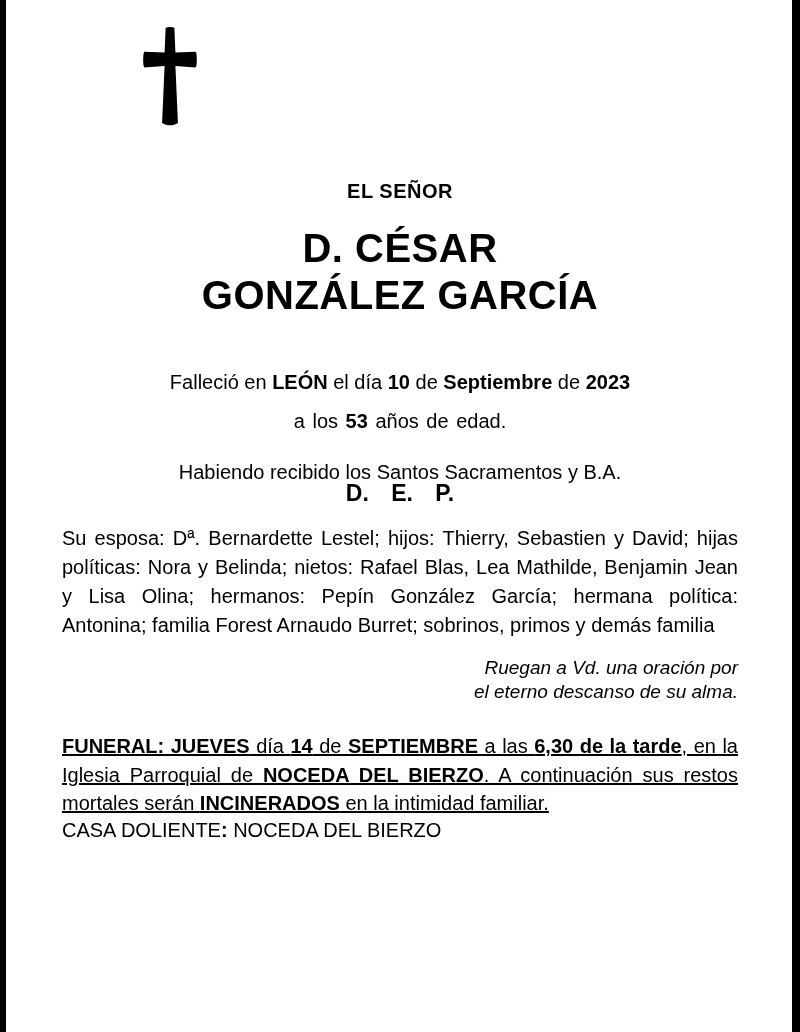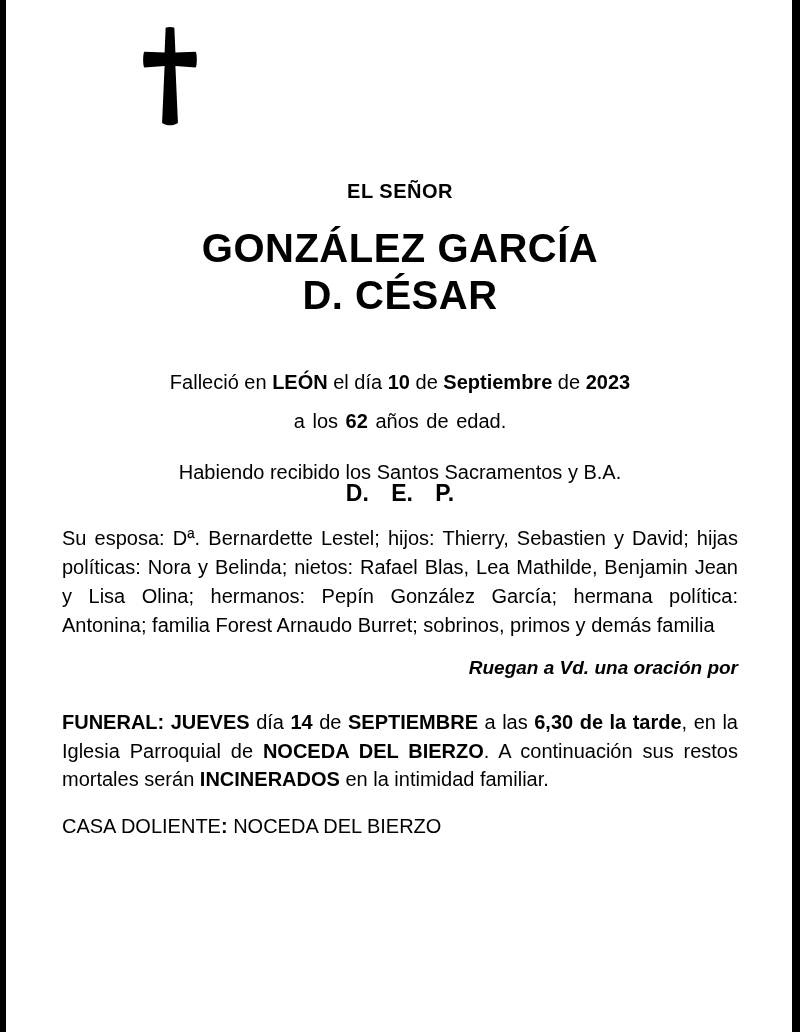--- a/index.html
+++ b/index.html
@@ -86,37 +86,37 @@
     margin-top: 19px;
     font-size: 20px;
     line-height: 29px;
     text-align: justify;
   }
   .prayer {
     margin-top: 16px;
     text-align: right;
     font-size: 19px;
     line-height: 24px;
-    font-weight: 700;
+    font-weight: 400;
     font-style: italic;
   }
   .funeral-paragraph {
     margin-top: 28px;
     font-size: 20px;
     line-height: 28.5px;
     text-align: justify;
+    text-decoration: underline;
   }
   .capilla-paragraph {
     margin-top: 24px;
     font-size: 20px;
     line-height: 28.5px;
     text-align: justify;
   }
   .casa-line {
-    margin-top: 20px;
     font-size: 20px;
     line-height: 24px;
   }
 </style>
 </head>
 <body>
 
 <div class="side-bar left"></div>
 <div class="side-bar right"></div>
 
@@ -137,36 +137,37 @@
         L 3.5,42.6
         C 1.8,41.2 1.8,27.6 3.5,26.3
         L 24.4,27.2
         Z"></path>
     </svg>
   </div>
 
   <div class="honorific">EL SEÑOR</div>
 
   <div class="deceased-name">
+    <div>D. CÉSAR</div>
     <div>GONZÁLEZ GARCÍA</div>
-    <div>D. CÉSAR</div>
   </div>
 
   <div class="death-line"><span>Falleció en </span><span style="font-weight: 700;">LEÓN</span><span> el día </span><span style="font-weight: 700; text-align: right;">10</span><span> de </span><span style="font-weight: 700;">Septiembre</span><span> de </span><span style="font-weight: 700; margin-top: 14px;">2023</span></div>
 
-  <div class="age-line"><span>a los </span><span style="font-weight: 700;">62</span><span> años de edad.</span></div>
+  <div class="age-line"><span>a los </span><span style="font-weight: 700;">53</span><span> años de edad.</span></div>
 
   <div class="sacraments-line">Habiendo recibido los Santos Sacramentos y B.A.</div>
 
   <div class="dep-line">D. E. P.</div>
 
   <div class="family-paragraph">Su esposa: Dª. Bernardette Lestel; hijos: Thierry, Sebastien y David; hijas políticas: Nora y Belinda; nietos: Rafael Blas, Lea Mathilde, Benjamin Jean y Lisa Olina; hermanos: Pepín González García; hermana política: Antonina; familia Forest Arnaudo Burret; sobrinos, primos y demás familia</div>
 
   <div class="prayer">
     <div>Ruegan a Vd. una oración por</div>
+    <div>el eterno descanso de su alma.</div>
   </div>
 
   <div class="funeral-paragraph"><span style="font-weight: 700;">FUNERAL: JUEVES</span><span> día </span><span style="font-weight: 700;">14</span><span> de </span><span style="font-weight: 700;">SEPTIEMBRE</span><span> a las </span><span style="font-weight: 700;">6,30 de la tarde</span><span>, en la Iglesia Parroquial de </span><span style="font-weight: 700;">NOCEDA DEL BIERZO</span><span>. A continuación sus restos mortales serán </span><span style="font-weight: 700;">INCINERADOS</span><span> en la intimidad familiar.</span></div>
 
 
   <div class="casa-line"><span>CASA DOLIENTE</span><span style="font-weight: 700;">:</span><span> NOCEDA DEL BIERZO</span></div>
 
 </div>
 
 </body></html>

